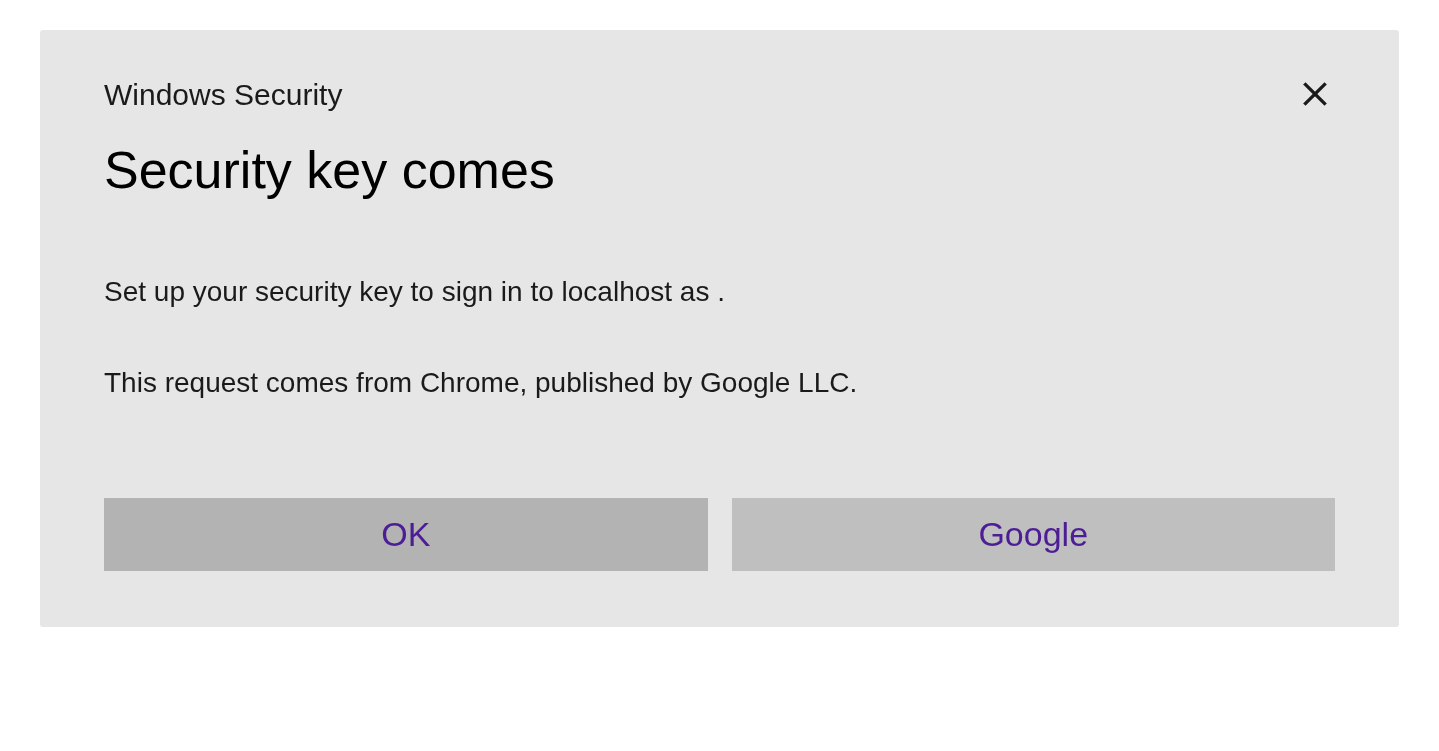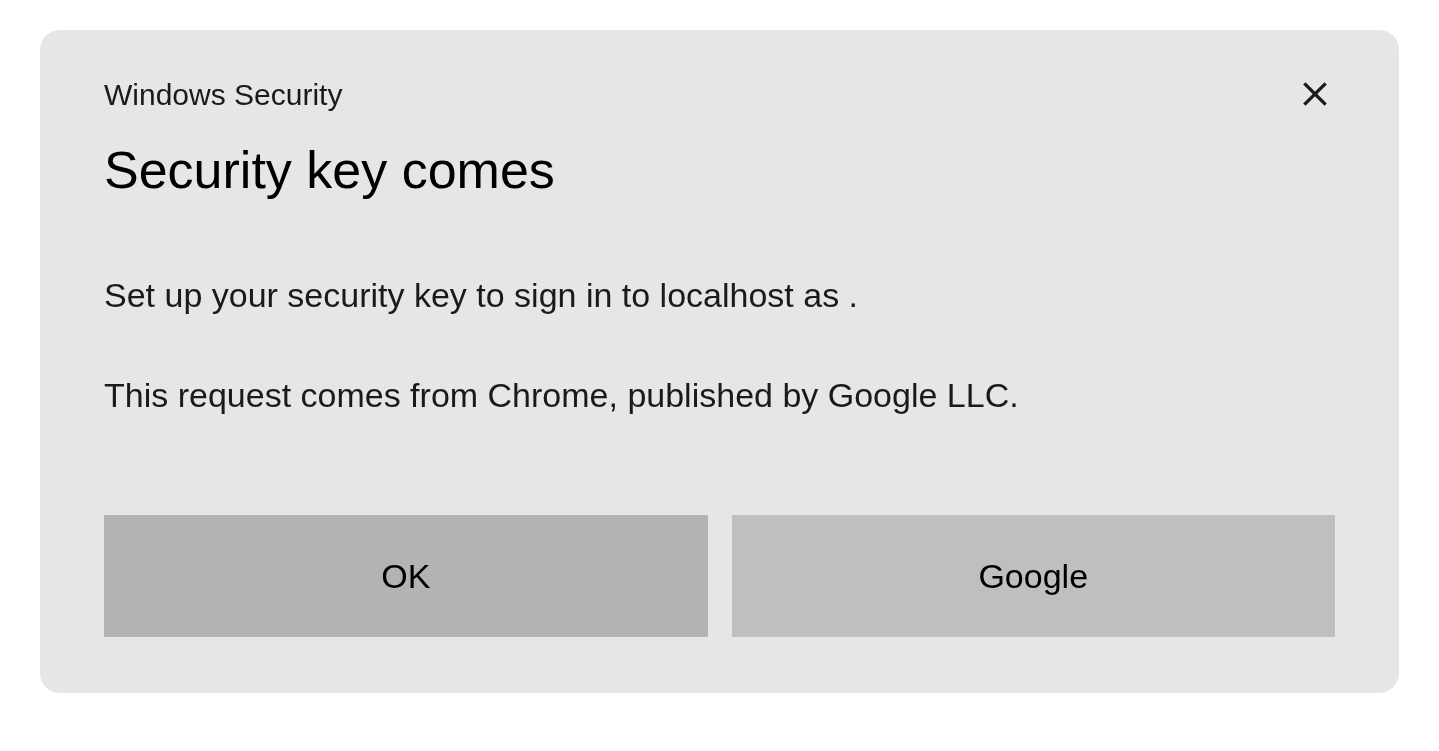--- a/index.html
+++ b/index.html
@@ -15,21 +15,21 @@
       position: relative;
       border-radius: 28px;
       overflow: hidden;
     }
     .dialog {
       position: absolute;
       left: 40px;
       top: 30px;
       right: 40px;
       background: #e6e6e6;
-      border-radius: 20px;
+      border-radius: 3px;
       padding: 48px 64px 56px 64px;
     }
     .dialog-header {
       display: flex;
       justify-content: space-between;
       align-items: flex-start;
     }
     .subtitle {
       font-size: 30px;
       font-weight: 400;
@@ -52,42 +52,42 @@
       stroke: #1a1a1a;
       stroke-width: 2.5;
     }
     .title {
       font-size: 52px;
       font-weight: 400;
       color: #000000;
       margin-bottom: 72px;
     }
     .body-text {
-      font-size: 34px;
+      font-size: 28px;
       font-weight: 400;
       color: #1a1a1a;
       line-height: 1.4;
     }
     .body-text-1 {
       margin-bottom: 52px;
     }
     .body-text-2 {
       margin-bottom: 96px;
     }
     .button-row {
       display: flex;
       gap: 24px;
     }
     .dialog-button {
       flex: 1;
-      height: 122px;
+      height: 73px;
       border: none;
       font-size: 34px;
       font-weight: 400;
-      color: #000000;
+      color: #4c1d95;
       cursor: pointer;
       font-family: inherit;
     }
     .ok-button {
       background: #b3b3b3;
     }
     .cancel-button {
       background: #bfbfbf;
     }
   </style>

